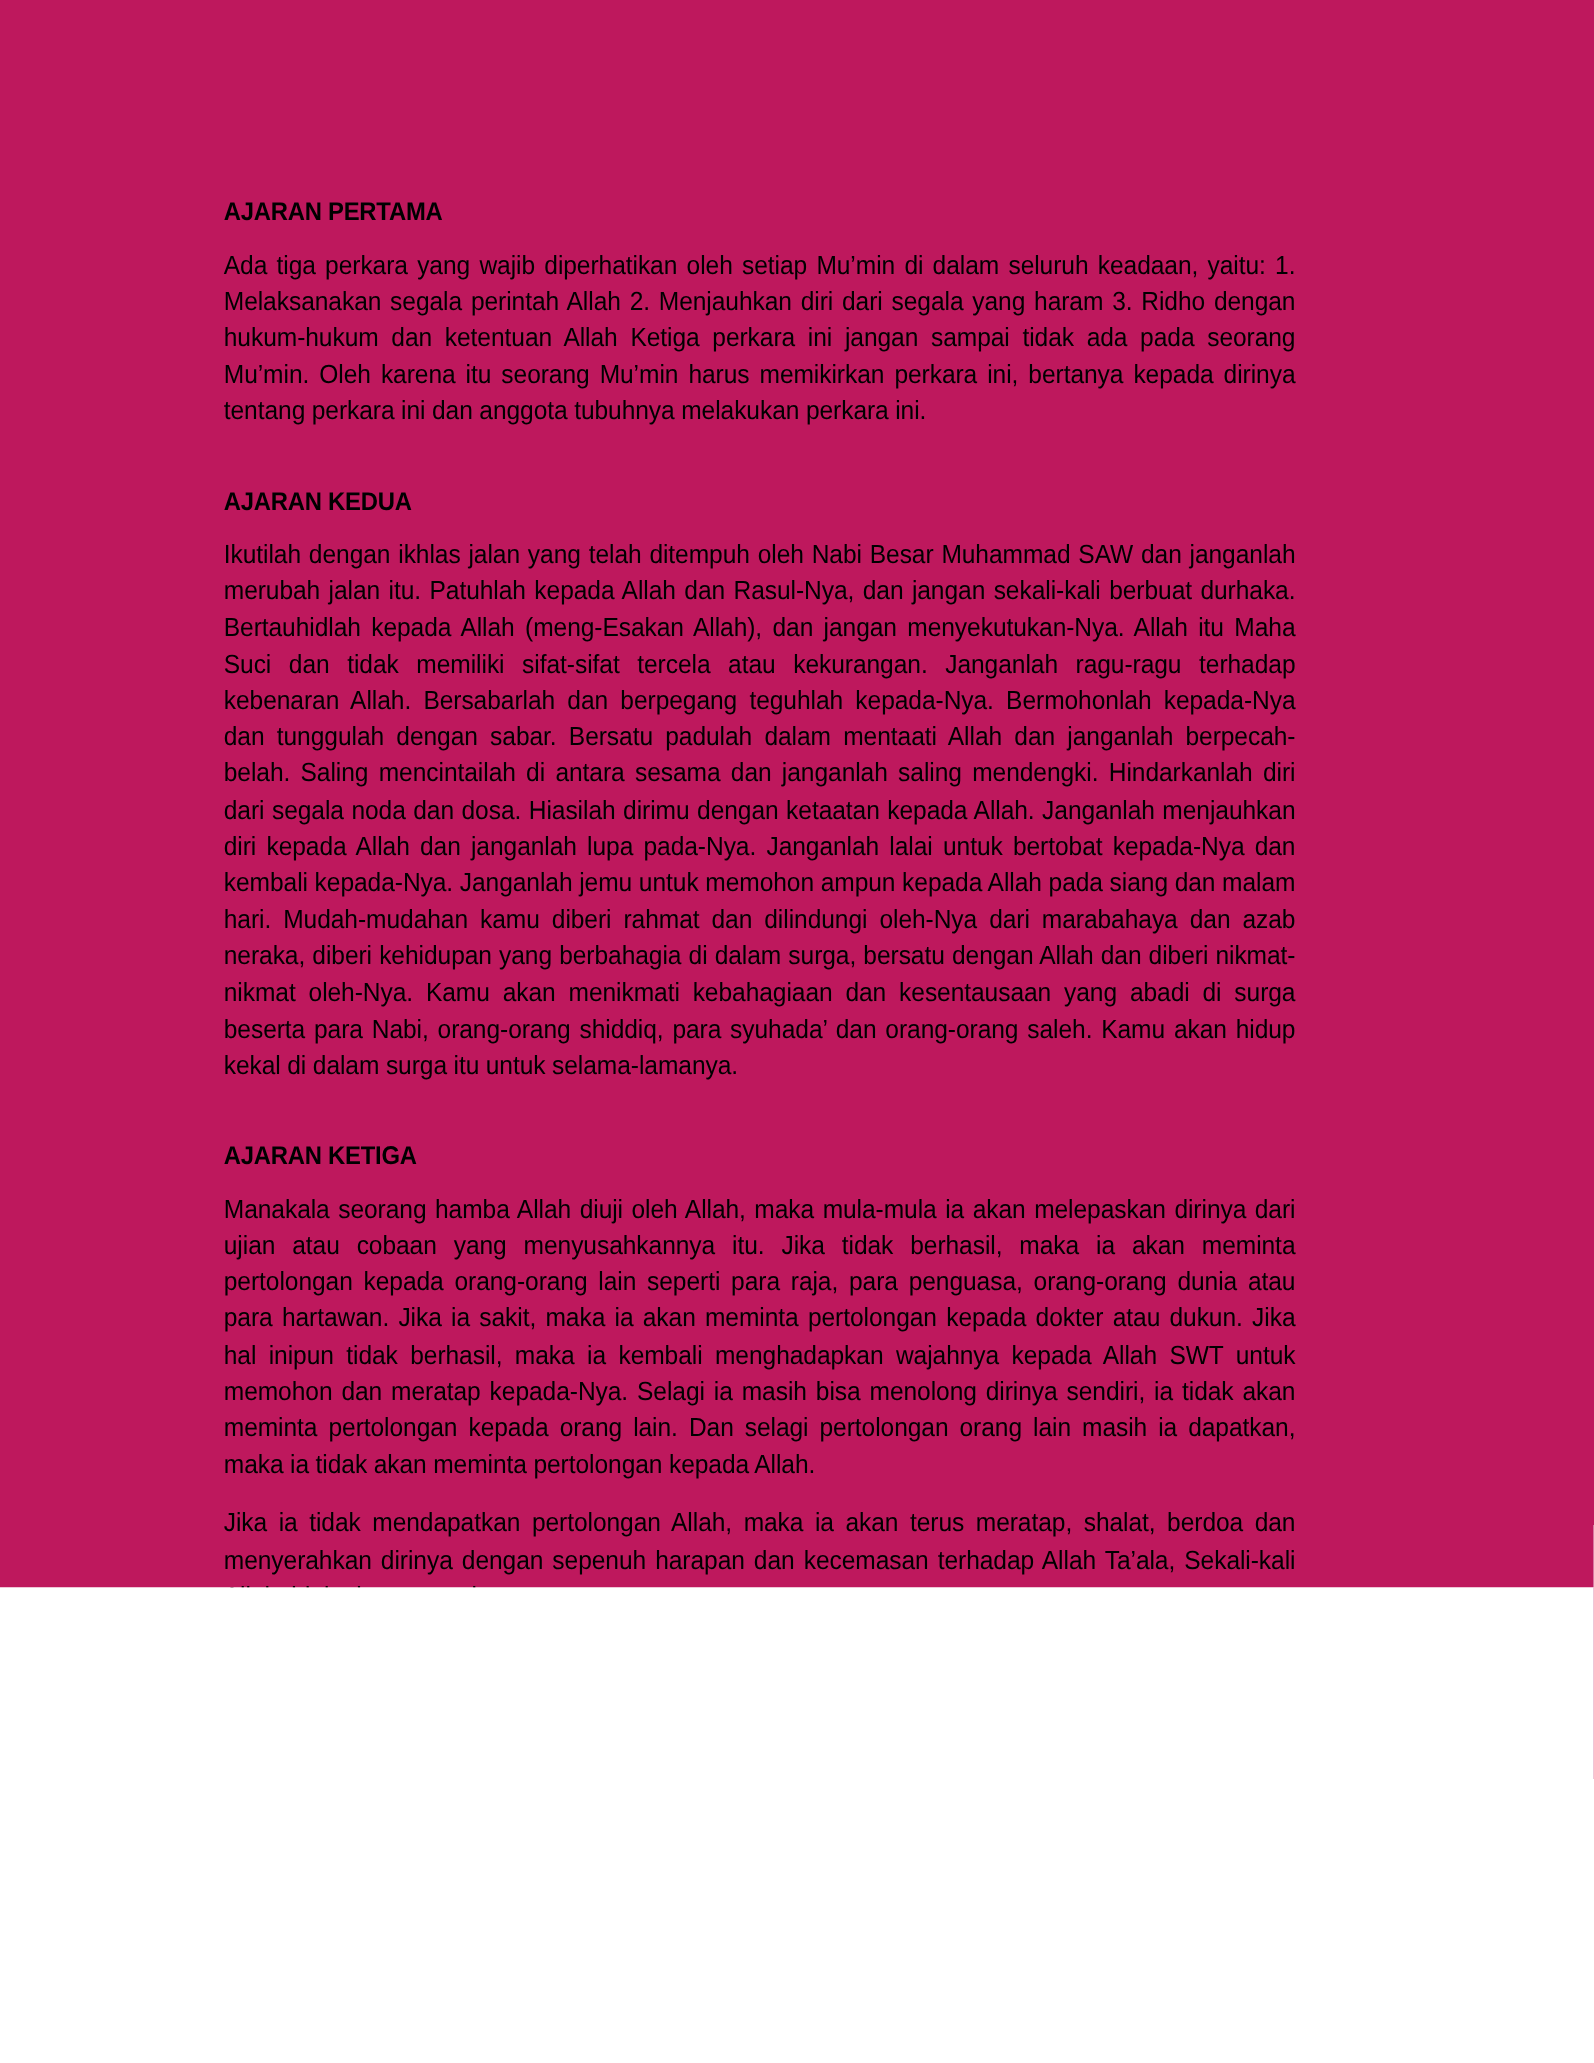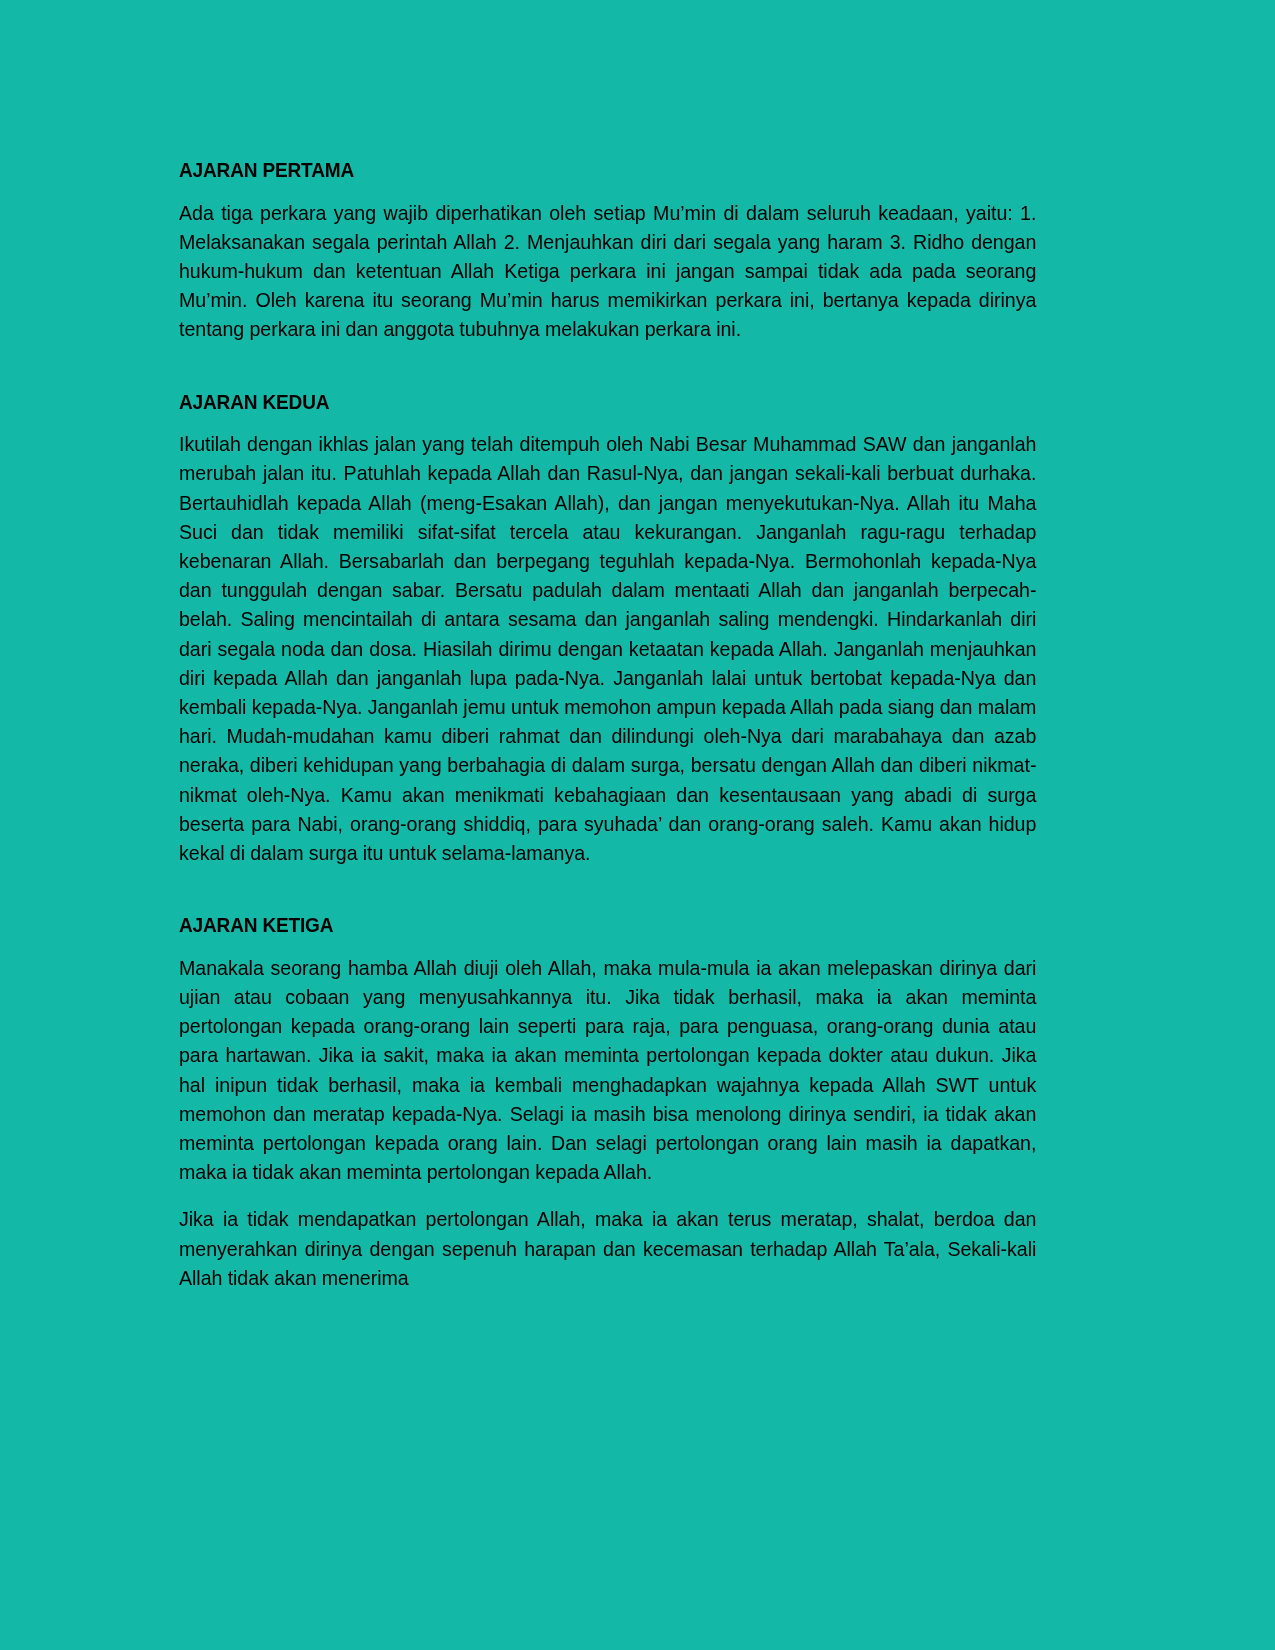--- a/index.html
+++ b/index.html
@@ -7,22 +7,22 @@
     padding: 0;
     background: #ffffff;
   }
   body {
     font-family: "Liberation Sans", "DejaVu Sans", sans-serif;
     color: #000000;
   }
   .page {
     position: relative;
     width: 1275px;
-    height: 1650px;
-    background: #14b8a6;
+    height: 1270px;
+    background: #be185d;
     overflow: hidden;
     box-sizing: border-box;
   }
   .content {
     position: absolute;
     left: 179px;
     top: 158px;
     width: 857px;
   }
   h2.section-heading {

